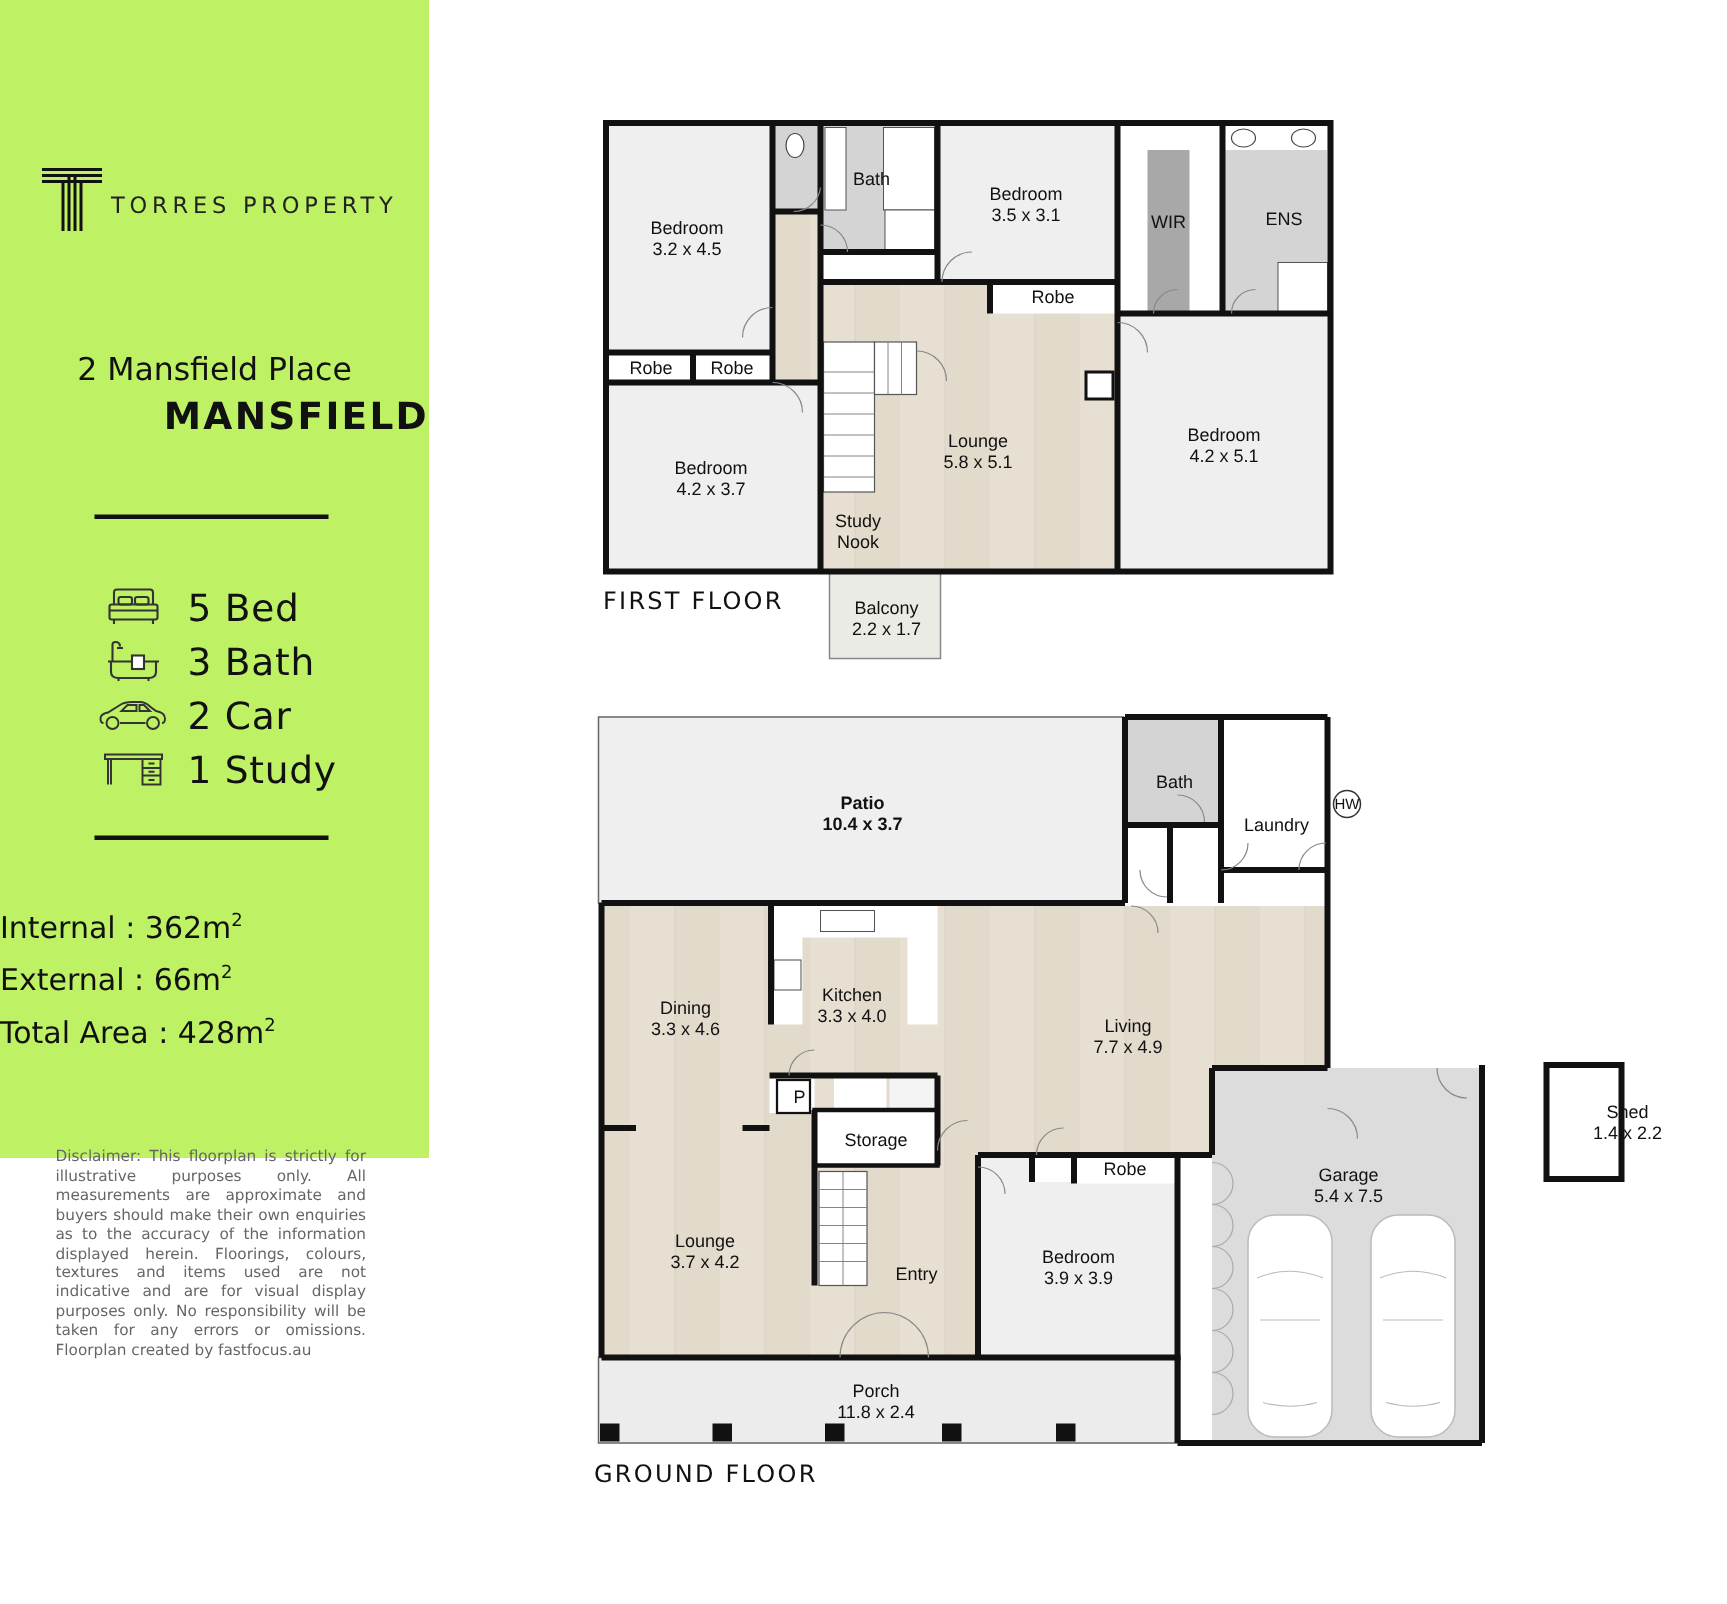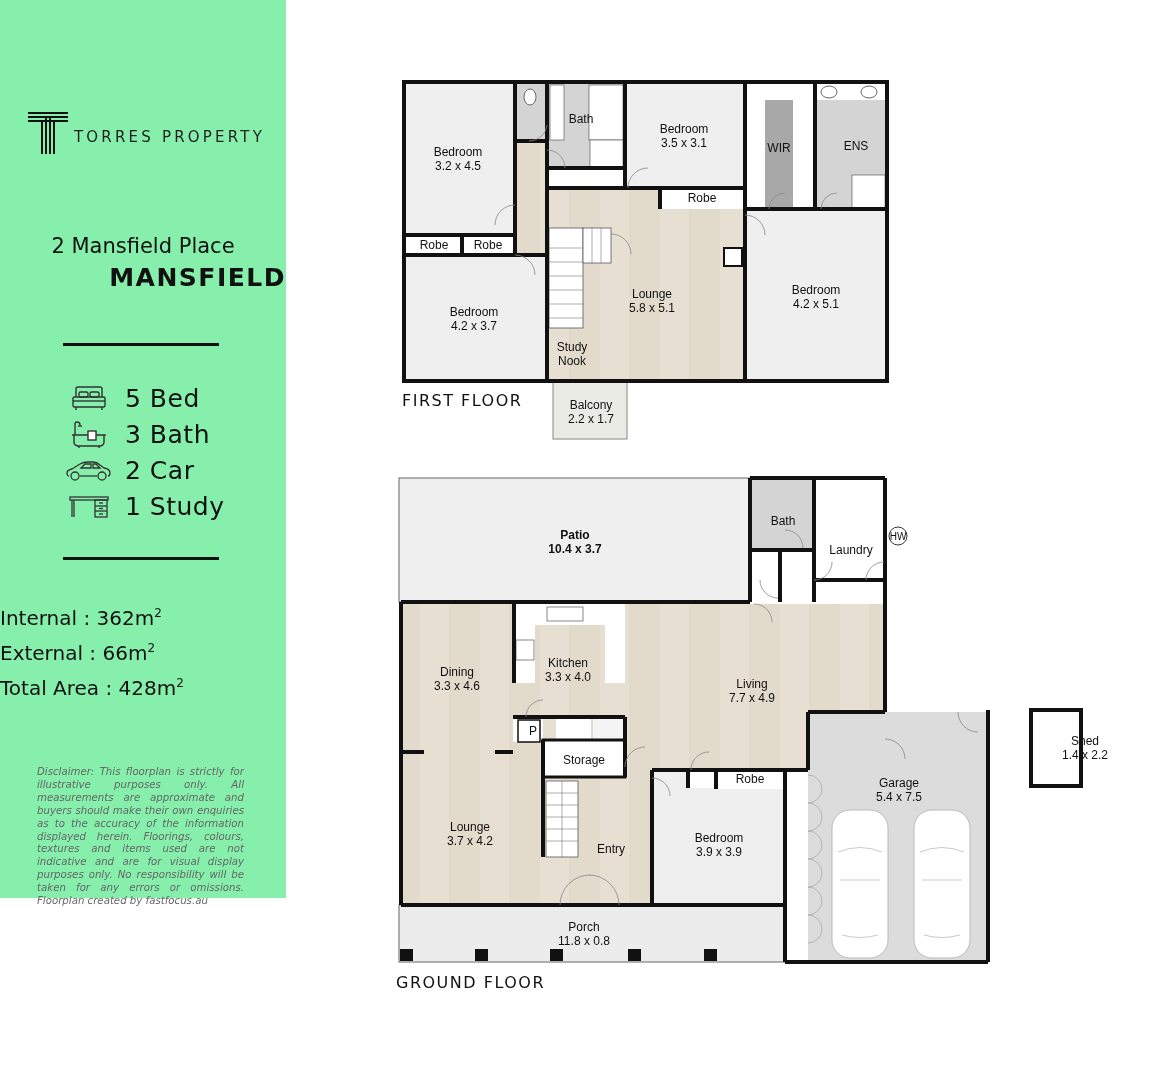--- a/index.html
+++ b/index.html
@@ -1,35 +1,35 @@
 <!DOCTYPE html>
 <html><head>
 <meta charset="utf-8">
 <style>
   html, body { margin:0; padding:0; }
   body { width:1151px; height:1069px; background:#ffffff; position:relative; overflow:hidden;
          font-family:"Liberation Sans", sans-serif; color:#1a1a1a; }
-  .sidebar { position:absolute; left:0; top:0; width:286px; height:898px; background:#86efac; }
+  .sidebar { position:absolute; left:0; top:0; width:286px; height:772px; background:#bef264; }
   .logo { position:absolute; left:28px; top:112px; display:flex; align-items:flex-end; }
   .logo-text { font-family:"DejaVu Sans", sans-serif; font-size:15px; letter-spacing:3.2px; color:#222;
                margin-left:6px; margin-bottom:8px; }
   .addr1 { position:absolute; left:0; width:286px; top:234px; text-align:center;
            font-family:"DejaVu Sans", sans-serif; font-size:21px; color:#111; }
   .addr2 { position:absolute; left:0; width:286px; top:263px; text-align:right;
            font-family:"DejaVu Sans", sans-serif; font-size:25px; font-weight:bold; letter-spacing:1.5px; color:#111; }
   .rule { position:absolute; left:63px; width:156px; height:3px; background:#111; }
   .features { position:absolute; left:66px; top:384px; }
-  .feat { display:flex; align-items:flex-start; height:36px; }
+  .feat { display:flex; align-items:flex-end; height:36px; }
   .feat-icon { width:46px; height:30px; display:flex; align-items:center; justify-content:center; }
   .feat-label { font-family:"DejaVu Sans", sans-serif; font-size:25px; color:#111; margin-left:13px; letter-spacing:0.5px; }
   .areas { position:absolute; left:0; width:286px; top:598px; text-align:left;
            font-family:"DejaVu Sans", sans-serif; font-size:20px; color:#111; line-height:30px; }
   .areas sup { font-size:12px; vertical-align:8px; }
   .disclaimer { position:absolute; left:37px; top:766px; width:207px; font-family:"DejaVu Sans", sans-serif;
-                font-size:10.2px; line-height:12.9px; color:#666; text-align:justify;font-style:italic; }
+                font-size:10.2px; line-height:12.9px; color:#666; text-align:justify; }
   .plan { position:absolute; left:0; top:0; }
   .floor-label { position:absolute; font-family:"DejaVu Sans", sans-serif; font-size:16px; letter-spacing:1.5px; color:#111; }
   .rlabel { position:absolute; font-family:"Liberation Sans", sans-serif; font-size:12px; line-height:14px; text-align:center; color:#111; transform:translateX(-50%); white-space:nowrap; }
 </style>
 </head>
 <body>
 
 <div class="sidebar">
   <div class="logo">
     <svg width="40" height="42" viewBox="0 0 40 42">
@@ -409,18 +409,18 @@
 <div class="rlabel" style="left:719px; top:831px;">
     <div>Bedroom</div>
     <div>3.9 x 3.9</div>
   </div>
 <div class="rlabel" style="left:899px; top:776px;">
     <div>Garage</div>
     <div>5.4 x 7.5</div>
   </div>
 <div class="rlabel" style="left:584px; top:920px;">
     <div>Porch</div>
-    <div>11.8 x 0.8</div>
+    <div>11.8 x 2.4</div>
   </div>
 <div class="rlabel" style="left:1085px; top:734px;">
     <div>Shed</div>
     <div>1.4 x 2.2</div>
   </div>
 
 </body></html>

